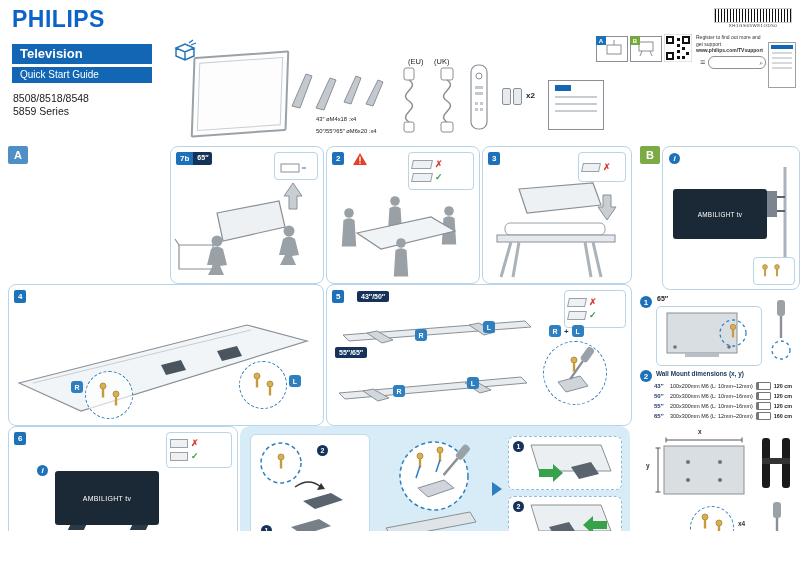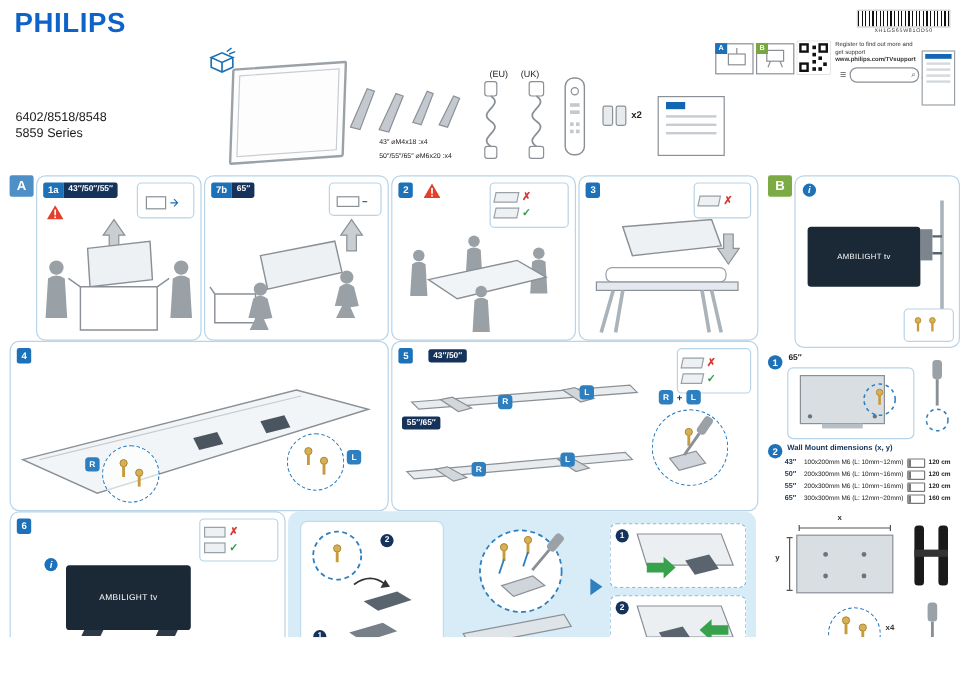--- a/index.html
+++ b/index.html
@@ -113,23 +113,27 @@
         <rect x="6.3" y="3.6" width="1.4" height="4.8" fill="#fff"></rect>
         <rect x="6.3" y="9.4" width="1.4" height="1.4" fill="#fff"></rect>
       </g>
   </defs>
 </svg>
 
 <div class="page">
 
   <div class="abs brand">PHILIPS</div>
 
+  <div class="abs banner">
+    <div class="bar1">Television</div>
+    <div class="bar2">Quick Start Guide</div>
+  </div>
 
   <div class="abs models">
-    <div>6402/8518/8548</div>
+    <div>8508/8518/8548</div>
     <div>5859 Series</div>
   </div>
 
   <svg class="abs" style="left:172px;top:38px" width="26" height="24" viewBox="0 0 26 24">
     <path d="M4 10 l9 4 9-4 -9-4 z M4 10 v8 l9 4 9-4 v-8 M13 14 v8" fill="none" stroke="#1d71b8" stroke-width="1.4"></path>
     <path d="M17 5 l4-3 M19 7 l5-2" stroke="#1d71b8" stroke-width="1.2"></path>
   </svg>
 
   <div class="abs tvpanel"></div>
 
@@ -237,45 +241,20 @@
   <div class="abs docicon">
       <u></u>
       <i></i>
       <i></i>
       <i></i>
       <i></i>
     </div>
 
   <div class="abs sec-badge bgA" style="left:8px;top:146px">A</div>
 
-  <div class="panel" style="left:30px;top:146px;width:136px;height:136px">
-    <div class="step-tag">
-      <span class="n">1a</span>
-      <span class="s">43″/50″/55″</span>
-    </div>
-    <svg class="warn" style="left:8px;top:24px" width="14" height="12">
-        <use href="#g-warn"></use>
-      </svg>
-    <div class="inset" style="right:5px;top:5px;width:40px;height:24px">
-      <svg width="34" height="18" viewBox="0 0 34 18">
-          <rect x="4" y="6" width="16" height="10" fill="none" stroke="#8a9096"></rect>
-          <path d="M24 11 h6 M27 8 l3 3 -3 3" stroke="#1d71b8" fill="none"></path>
-        </svg>
-    </div>
-    <svg class="abs" style="left:2px;top:34px" width="132" height="100" viewBox="0 0 132 100">
-      <path d="M62 2 l9 13 h-5 v15 h-8 v-15 h-5 z" fill="#c9ced3" stroke="#8a9096"></path>
-      <use href="#g-person" transform="translate(14,42)"></use>
-      <use href="#g-person" transform="translate(118,42)"></use>
-      <g fill="#fff" stroke="#8a9096" stroke-width="1.2">
-        <path d="M40 26 l52 -6 l2 32 l-52 6 z" fill="#eef1f3"></path>
-        <path d="M34 58 h64 v36 h-64 z"></path>
-        <path d="M34 58 l-10 -7 M98 58 l10 -7" fill="none"></path>
-      </g>
-    </svg>
-  </div>
 
   <div class="panel" style="left:170px;top:146px;width:152px;height:136px">
     <div class="step-tag">
       <span class="n">7b</span>
       <span class="s">65″</span>
     </div>
     <div class="inset" style="right:5px;top:5px;width:36px;height:22px">
       <svg width="30" height="16" viewBox="0 0 30 16">
           <rect x="3" y="6" width="18" height="8" fill="none" stroke="#8a9096"></rect>
           <path d="M24 10 h4" stroke="#1d71b8"></path>

